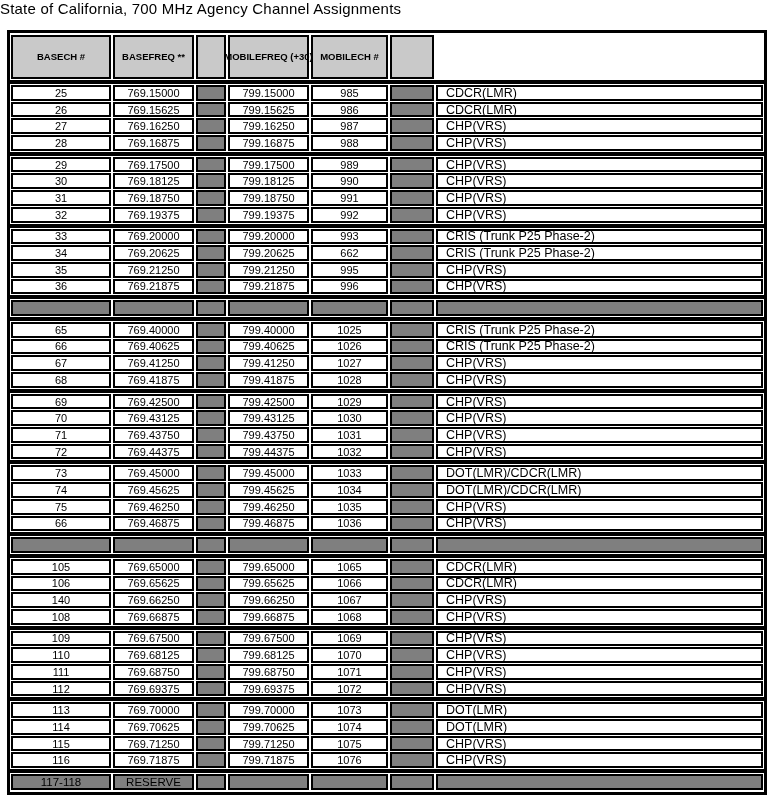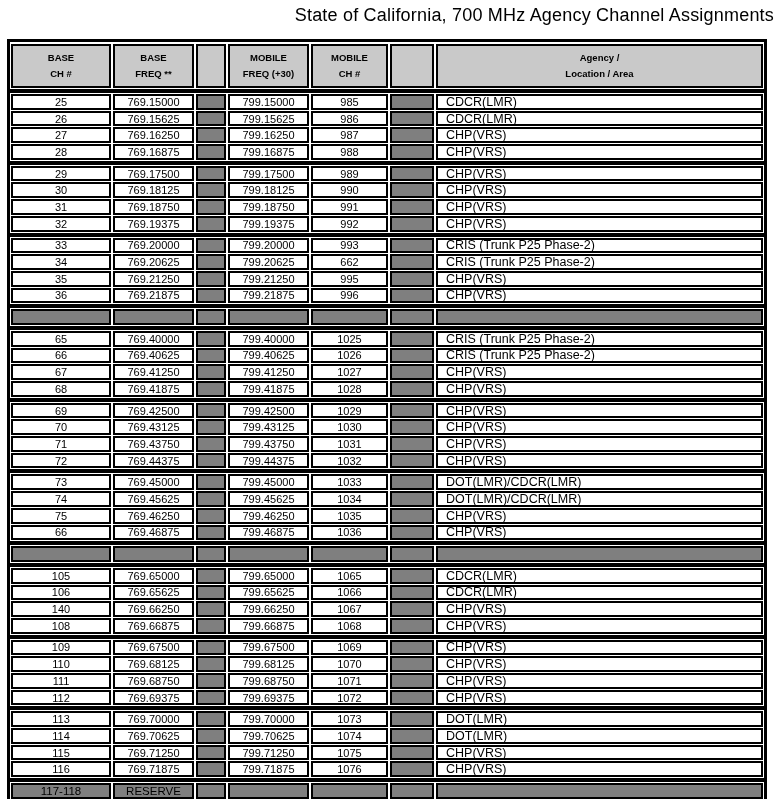--- a/index.html
+++ b/index.html
@@ -6,21 +6,21 @@
   body {
     width: 774px; height: 799px; background: #ffffff; overflow: hidden;
     font-family: "Liberation Sans", "DejaVu Sans", sans-serif;
     color: #000;
     --header-bg: #c9c9c9;
     --gray-bg: #7f7f7f;
     --border-c: #000000;
   }
   .page { width: 774px; height: 799px; }
   .title {
-    text-align: right; font-size: 18px; padding-top: 5px;
+    text-align: left; font-size: 15px; 
     letter-spacing: 0.2px;
   }
   .table-wrap {
     margin: 13px 7px 0 7px;
     border: 3px solid var(--border-c);
     padding: 1px;
     background: #ffffff;
   }
   .row {
     display: grid;
@@ -34,21 +34,21 @@
     height: 11.7px;
     display: flex; align-items: center; justify-content: center;
     font-size: 11px; white-space: nowrap; overflow: visible;
   }
   .cell.agency { justify-content: flex-start; padding-left: 8px; font-size: 12.5px; }
   .cell.agency.bold { font-weight: normal; }
   .cell.gray { background: var(--gray-bg); }
   .row.header .cell {
     background: var(--header-bg);
     height: 40px;
-    flex-direction: column; justify-content: center;
+    justify-content: center;
     font-weight: bold; font-size: 9.5px; line-height: 1.65;
   }
   .row.separator .cell, .row.reserve .cell { background: var(--gray-bg); }
   .row.reserve .cell { font-size: 11.5px; }
   .bar {
     height: 4px; background: var(--border-c);
     margin: 0 -1px;
   }
 </style>
 </head>
@@ -70,24 +70,20 @@
       <div class="cell"></div>
       <div class="cell">
         <span>MOBILE</span>
         <span>FREQ (+30)</span>
       </div>
       <div class="cell">
         <span>MOBILE</span>
         <span>CH #</span>
       </div>
       <div class="cell"></div>
-      <div class="cell">
-        <span>Agency /</span>
-        <span>Location / Area</span>
-      </div>
     </div>
 
   <div class="bar"></div>
       <div class="row">
         <div class="cell">25</div>
         <div class="cell">769.15000</div>
         <div class="cell gray"></div>
         <div class="cell">799.15000</div>
         <div class="cell">985</div>
         <div class="cell gray"></div>

